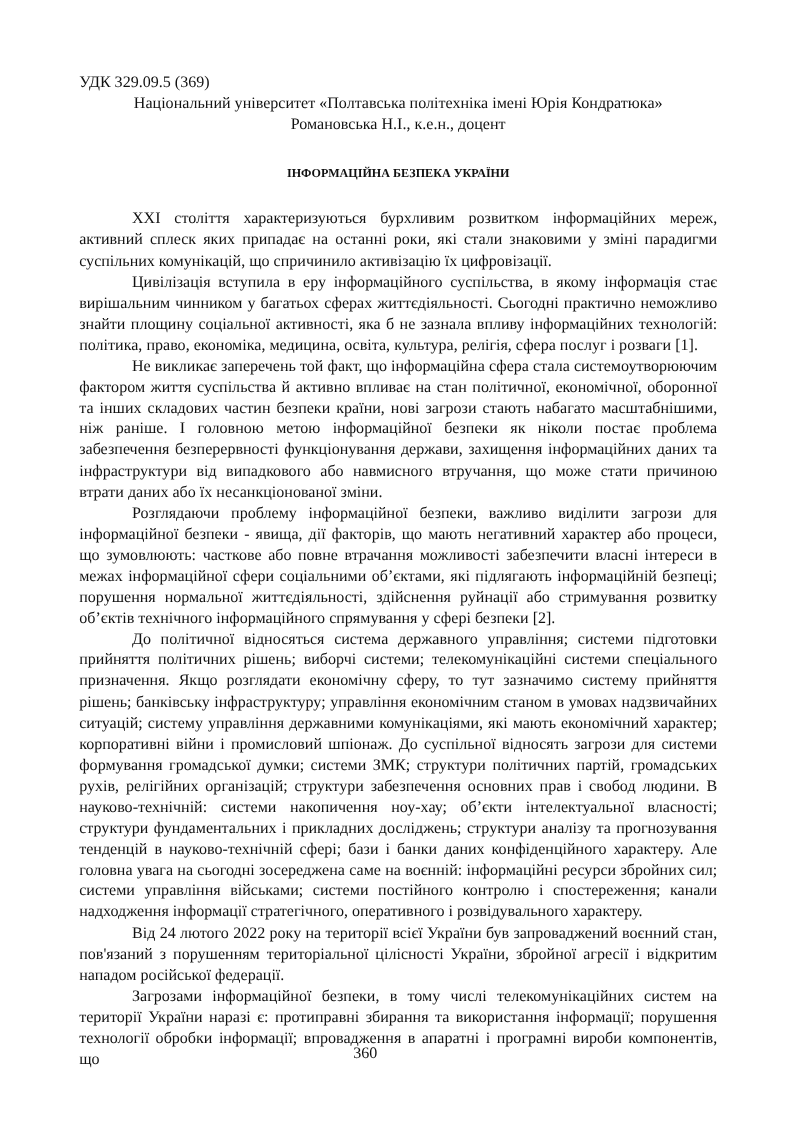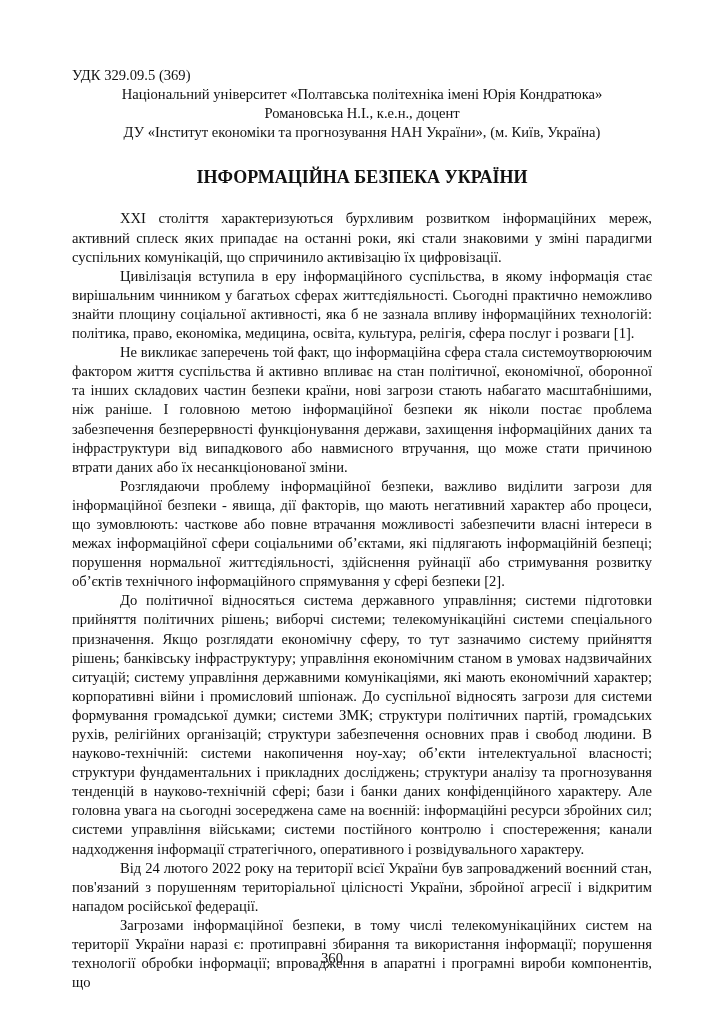--- a/index.html
+++ b/index.html
@@ -31,21 +31,21 @@
       text-align: center;
       margin: 0;
     }
     .italic {
     }
     .title {
       text-align: center;
       font-weight: bold;
       margin-top: 26px;
       margin-bottom: 22px;
-      font-size: 18px;
+      font-size: 11px;
     }
     .para {
       text-align: justify;
       text-indent: 48px;
       margin: 0;
     }
     .page-number {
       position: absolute;
       top: 949px;
       left: 0;
@@ -57,21 +57,20 @@
   </style>
 </head>
 <body>
 
 <div class="page">
   <p class="udk">УДК 329.09.5 (369)</p>
 
   <div>
     <p class="center italic">Національний університет «Полтавська політехніка імені Юрія Кондратюка»</p>
     <p class="center">Романовська Н.І., к.е.н., доцент</p>
-    <p class="center italic">ДУ «Інститут економіки та прогнозування НАН України», (м. Київ, Україна)</p>
   </div>
 
   <h1 class="title">ІНФОРМАЦІЙНА БЕЗПЕКА УКРАЇНИ</h1>
 
   <div>
     <p class="para">XXI століття характеризуються бурхливим розвитком інформаційних мереж, активний сплеск яких припадає на останні роки, які стали знаковими у зміні парадигми суспільних комунікацій, що спричинило активізацію їх цифровізації.</p>
     <p class="para">Цивілізація вступила в еру інформаційного суспільства, в якому інформація стає вирішальним чинником у багатьох сферах життєдіяльності. Сьогодні практично неможливо знайти площину соціальної активності, яка б не зазнала впливу інформаційних технологій: політика, право, економіка, медицина, освіта, культура, релігія, сфера послуг і розваги [1].</p>
     <p class="para">Не викликає заперечень той факт, що інформаційна сфера стала системоутворюючим фактором життя суспільства й активно впливає на стан політичної, економічної, оборонної та інших складових частин безпеки країни, нові загрози стають набагато масштабнішими, ніж раніше. І головною метою інформаційної безпеки як ніколи постає проблема забезпечення безперервності функціонування держави, захищення інформаційних даних та інфраструктури від випадкового або навмисного втручання, що може стати причиною втрати даних або їх несанкціонованої зміни.</p>
     <p class="para">Розглядаючи проблему інформаційної безпеки, важливо виділити загрози для інформаційної безпеки - явища, дії факторів, що мають негативний характер або процеси, що зумовлюють: часткове або повне втрачання можливості забезпечити власні інтереси в межах інформаційної сфери соціальними об’єктами, які підлягають інформаційній безпеці; порушення нормальної життєдіяльності, здійснення руйнації або стримування розвитку об’єктів технічного інформаційного спрямування у сфері безпеки [2].</p>
     <p class="para">До політичної відносяться система державного управління; системи підготовки прийняття політичних рішень; виборчі системи; телекомунікаційні системи спеціального призначення. Якщо розглядати економічну сферу, то тут зазначимо систему прийняття рішень; банківську інфраструктуру; управління економічним станом в умовах надзвичайних ситуацій; систему управління державними комунікаціями, які мають економічний характер; корпоративні війни і промисловий шпіонаж. До суспільної відносять загрози для системи формування громадської думки; системи ЗМК; структури політичних партій, громадських рухів, релігійних організацій; структури забезпечення основних прав і свобод людини. В науково-технічній: системи накопичення ноу-хау; об’єкти інтелектуальної власності; структури фундаментальних і прикладних досліджень; структури аналізу та прогнозування тенденцій в науково-технічній сфері; бази і банки даних конфіденційного характеру. Але головна увага на сьогодні зосереджена саме на воєнній: інформаційні ресурси збройних сил; системи управління військами; системи постійного контролю і спостереження; канали надходження інформації стратегічного, оперативного і розвідувального характеру.</p>

